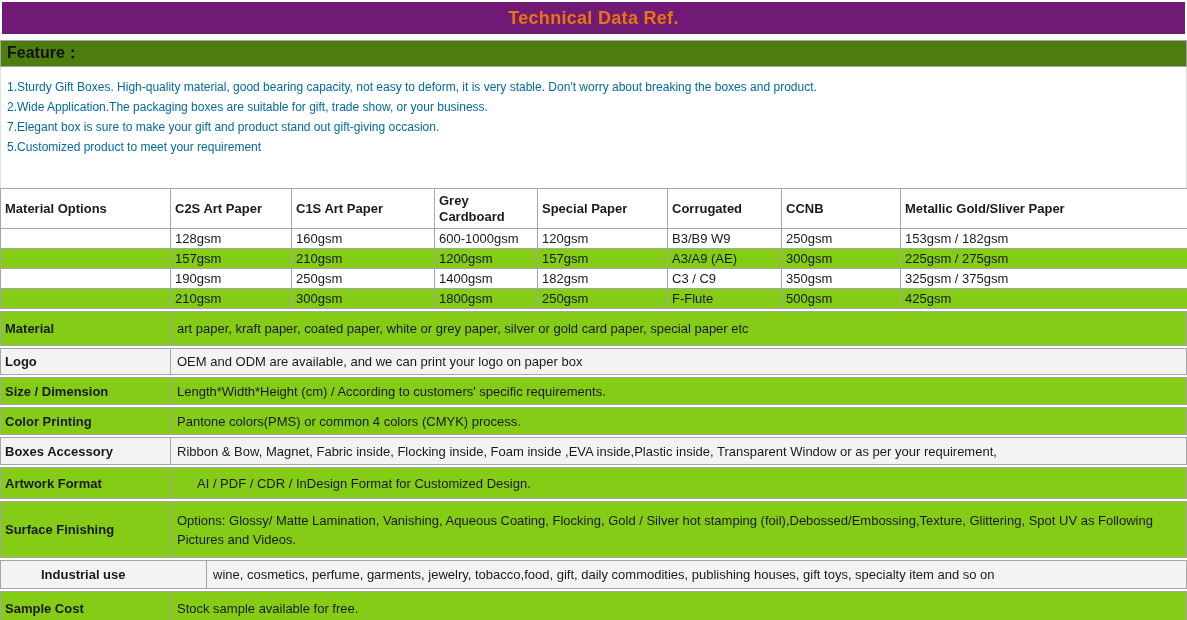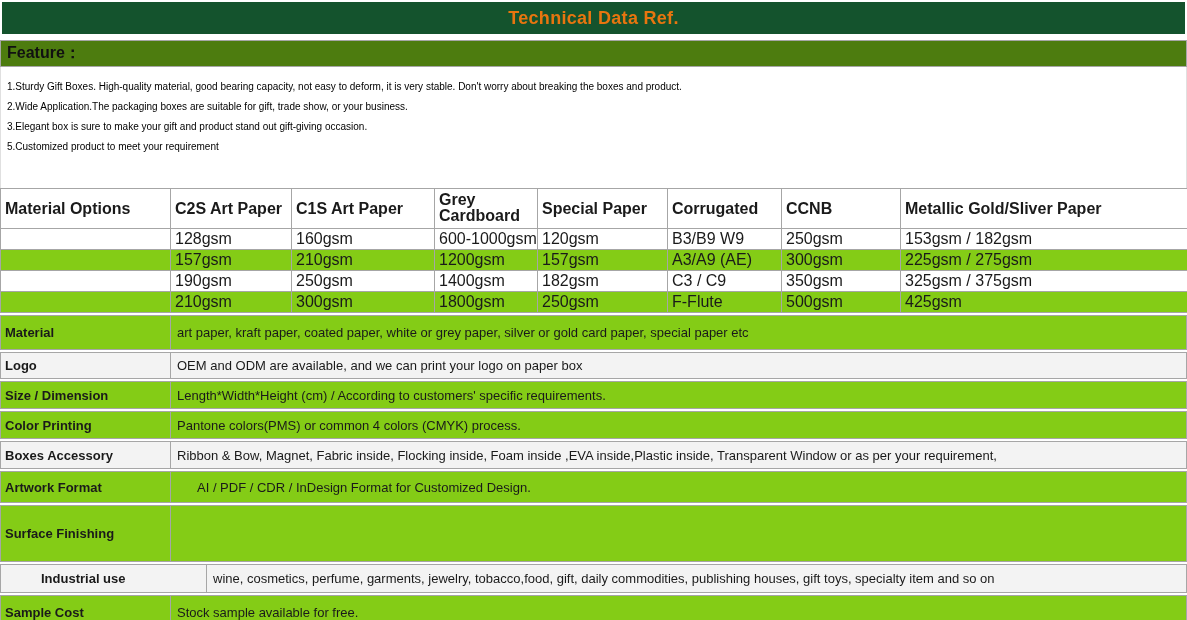--- a/index.html
+++ b/index.html
@@ -10,21 +10,21 @@
     color: #1a1a1a;
     overflow: hidden;
     position: relative;
   }
   .page { width: 1187px; height: 620px; background: #fff; }
 
   
   .title-bar {
     margin: 2px 2px 0 2px;
     height: 32px;
-    background: #14532d;
+    background: #701a75;
     display: flex; align-items: center; justify-content: center;
     font-size: 18px; font-weight: bold;
     color: #e8750f;
     letter-spacing: 0.3px;
   }
 
   
   .feature-box {
     margin-top: 6px;
     height: 27px;
@@ -34,34 +34,34 @@
     padding-left: 6px;
     font-size: 16px; font-weight: bold; color: #111;
   }
 
   
   .feature-list {
     border-left: 1px solid #e0e0e0;
     border-right: 1px solid #e0e0e0;
     padding: 10px 0 0 6px;
     height: 121px;
-    font-size: 10px;
-    color: #000000;
+    font-size: 12px;
+    color: #0369a1;
   }
   .feature-list .feature-item {
     line-height: 20px;
     white-space: nowrap;
   }
 
   
   table.materials {
     width: 1187px;
     border-collapse: collapse;
     table-layout: fixed;
-    font-size: 16px;
+    font-size: 13px;
     padding-left: 20px;
   }
   table.materials th, table.materials td {
     border: 1px solid #a6a6a6;
     padding: 1px 4px;
     text-align: left;
     vertical-align: middle;
     overflow: hidden;
     white-space: nowrap;
   }
@@ -115,21 +115,21 @@
     <span>Technical Data Ref.</span>
   </div>
 
   <div class="feature-box">
     <span>Feature：</span>
   </div>
 
   <div class="feature-list">
     <div class="feature-item">1.Sturdy Gift Boxes. High-quality material, good bearing capacity, not easy to deform, it is very stable. Don't worry about breaking the boxes and product.</div>
     <div class="feature-item">2.Wide Application.The packaging boxes are suitable for gift, trade show, or your business.</div>
-    <div class="feature-item">3.Elegant box is sure to make your gift and product stand out gift-giving occasion.</div>
+    <div class="feature-item">7.Elegant box is sure to make your gift and product stand out gift-giving occasion.</div>
     <div class="feature-item">5.Customized product to meet your requirement</div>
   </div>
 
   <table class="materials">
     <colgroup>
       <col style="width:170px">
         <col style="width:121px">
         <col style="width:143px">
         <col style="width:103px">
       <col style="width:130px">
@@ -211,20 +211,21 @@
     <div class="spec-row alt h28">
       <div class="spec-label">Boxes Accessory</div>
       <div class="spec-value">Ribbon &amp; Bow, Magnet, Fabric inside, Flocking inside, Foam inside ,EVA inside,Plastic inside, Transparent Window or as per your requirement,</div>
     </div>
     <div class="spec-row h32">
       <div class="spec-label">Artwork Format</div>
       <div class="spec-value">AI / PDF / CDR / InDesign Format for Customized Design.</div>
     </div>
     <div class="spec-row h57">
       <div class="spec-label">Surface Finishing</div>
+      <div class="spec-value">Options: Glossy/ Matte Lamination, Vanishing, Aqueous Coating, Flocking, Gold / Silver hot stamping (foil),Debossed/Embossing,Texture, Glittering, Spot UV as Following Pictures and Videos.</div>
     </div>
     <div class="spec-row alt h29">
       <div class="spec-label">Industrial use</div>
       <div class="spec-value">wine, cosmetics, perfume, garments, jewelry, tobacco,food, gift, daily commodities, publishing houses, gift toys, specialty item and so on</div>
     </div>
     <div class="spec-row h35">
       <div class="spec-label">Sample Cost</div>
       <div class="spec-value">Stock sample available for free.</div>
     </div>
   </div>

